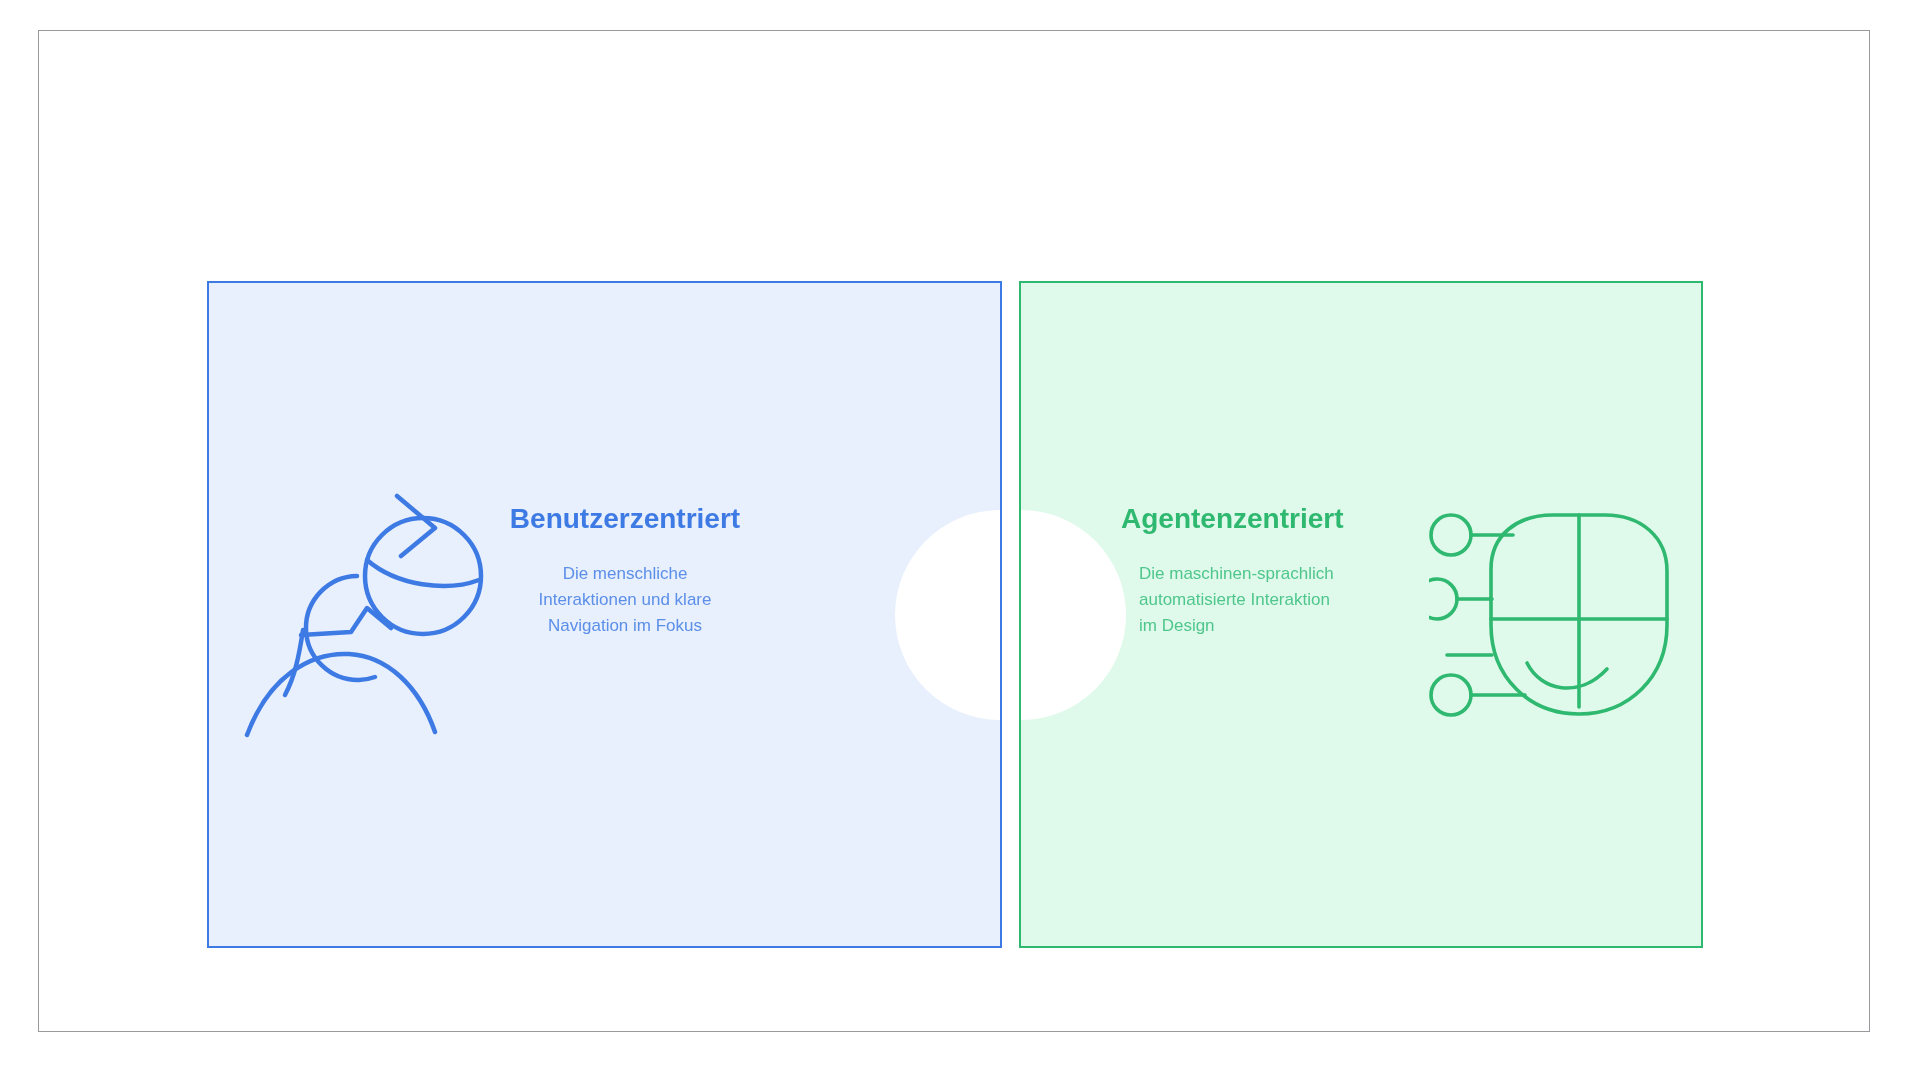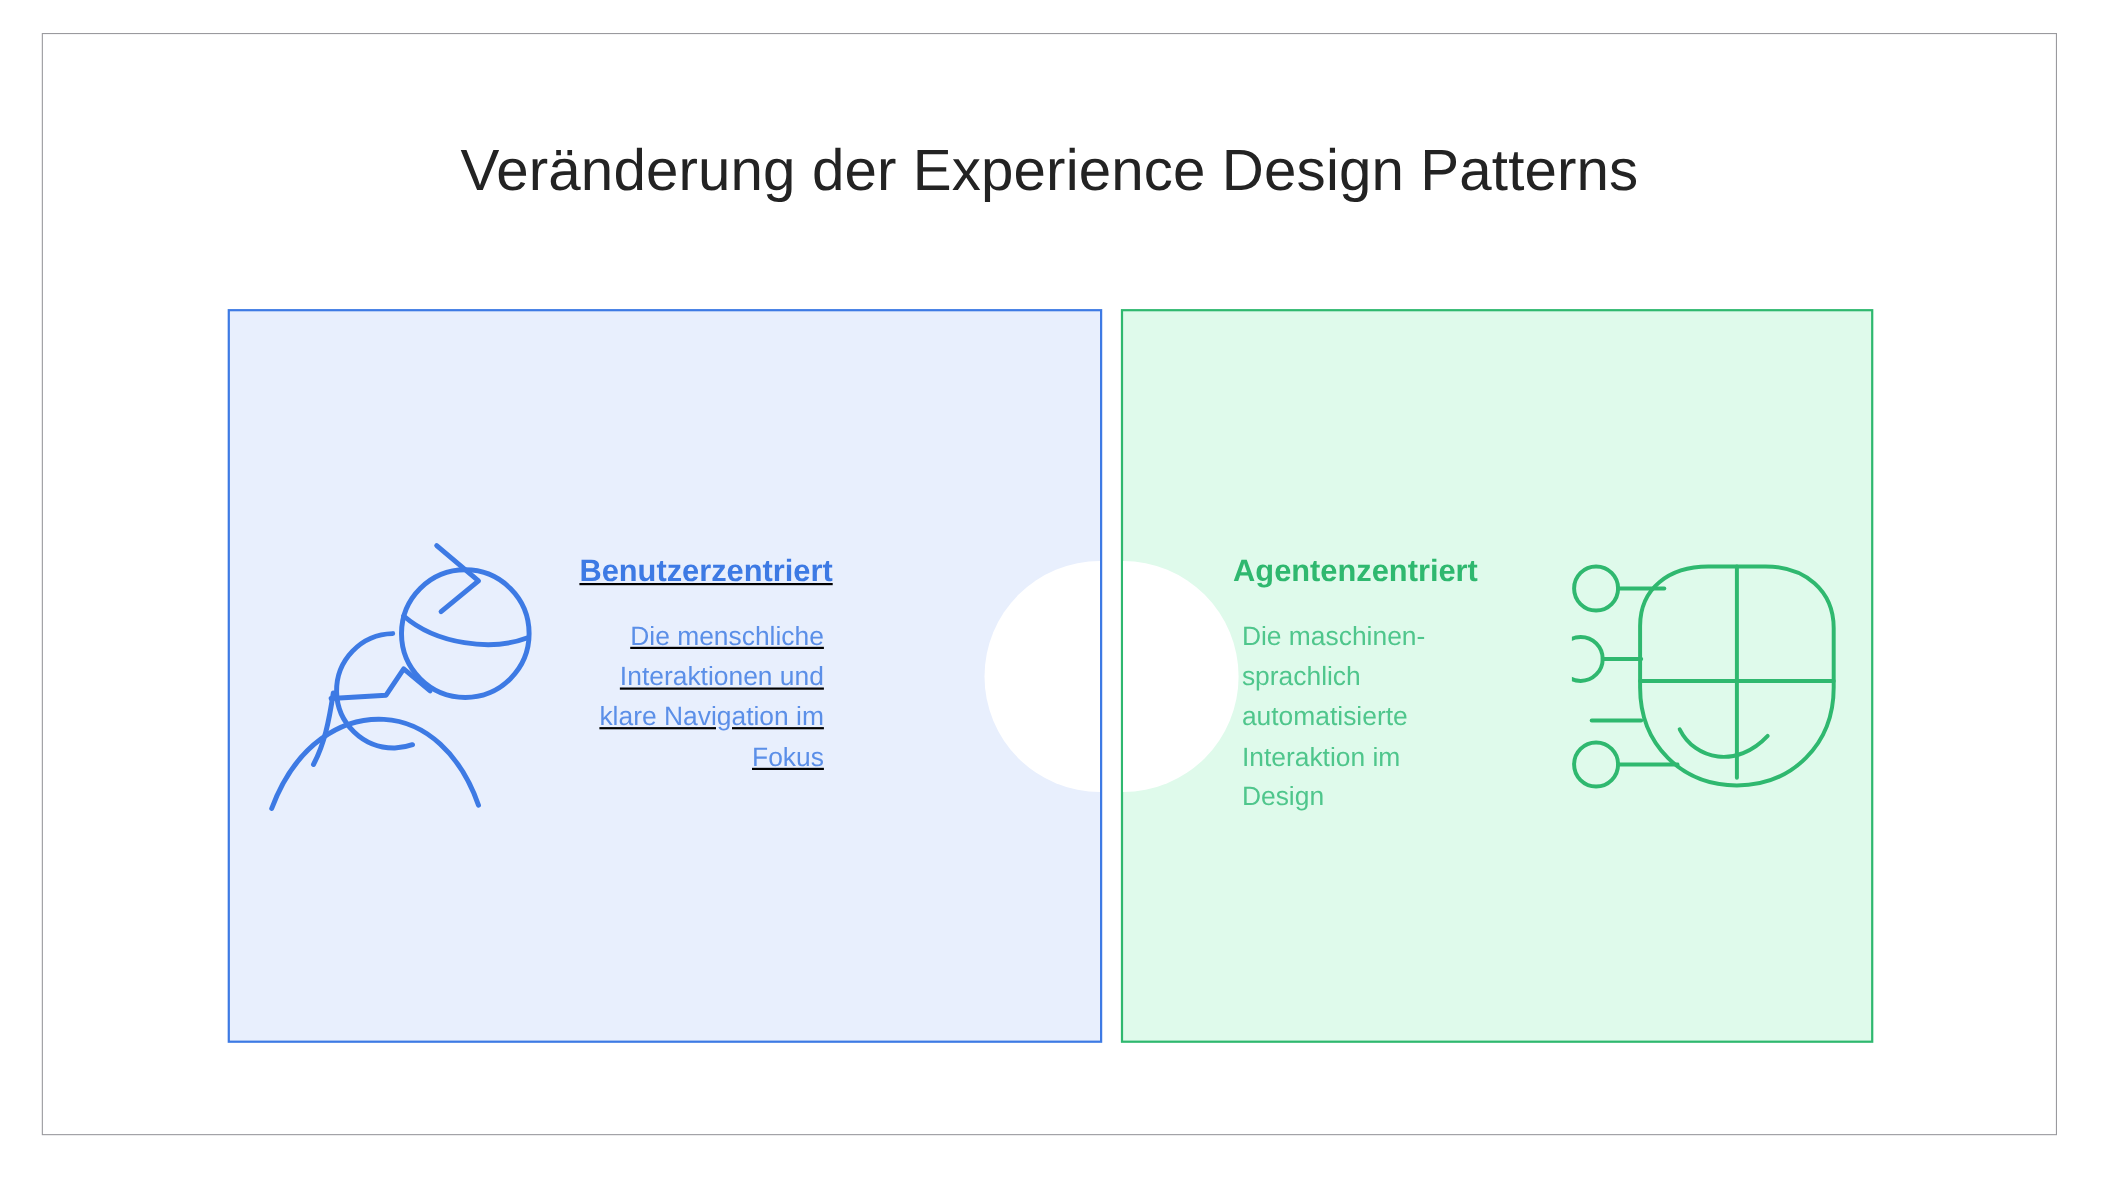--- a/index.html
+++ b/index.html
@@ -86,47 +86,46 @@
   #notch-user  { right: -105px; }
   #notch-agent { left: -105px; }
 
   
   .panel-text {
     position: absolute;
     top: 50%;
     width: 232px;
   }
   #text-user {
-    left: 316px;
+    left: 300px;
     margin-top: -113px;
-    text-align: right;
-    text-decoration: underline;
+    text-align: center;
   }
   #text-agent {
     left: 100px;
     margin-top: -113px;
     text-align: left;
     width: 236px;
   }
 
   .panel-heading {
     font-size: 28px;
     font-weight: 700;
     line-height: 1.2;
     margin: 0 0 26px 0;
     white-space: nowrap;
   }
   #heading-user  { color: #3d7ae4; }
   #heading-agent { color: #2fb86f; }
 
   .panel-body {
-    font-size: 24px;
+    font-size: 17px;
     font-weight: 400;
     line-height: 1.52;
-    margin: 8px;
+    margin: 18px;
   }
   #body-user  { color: #5b8fe8; }
   #body-agent { color: #4fc68c; }
 
   
   #vs-badge {
     position: absolute;
     left: 698px;
     top: 333px;
     width: 196px;
@@ -167,21 +166,20 @@
   #icon-agent {
     right: 24px;
     margin-top: -108px;
   }
 </style>
 </head>
 <body>
 
 <div id="slide-frame">
 
-  <div id="page-title">Veränderung der Experience Design Patterns</div>
 
   <div id="comparison-stage">
 
     <div class="panel" id="panel-user">
       <div class="notch" id="notch-user"></div>
 
       <div class="panel-icon" id="icon-user">
         <svg width="250" height="270" viewBox="0 0 250 270" fill="none" stroke="#3d7ae4" stroke-width="4.5" stroke-linecap="round" stroke-linejoin="round">
 
           <path d="M 118 96 A 52 52 0 1 0 120 200 A 52 52 0 0 0 136 197"></path>

